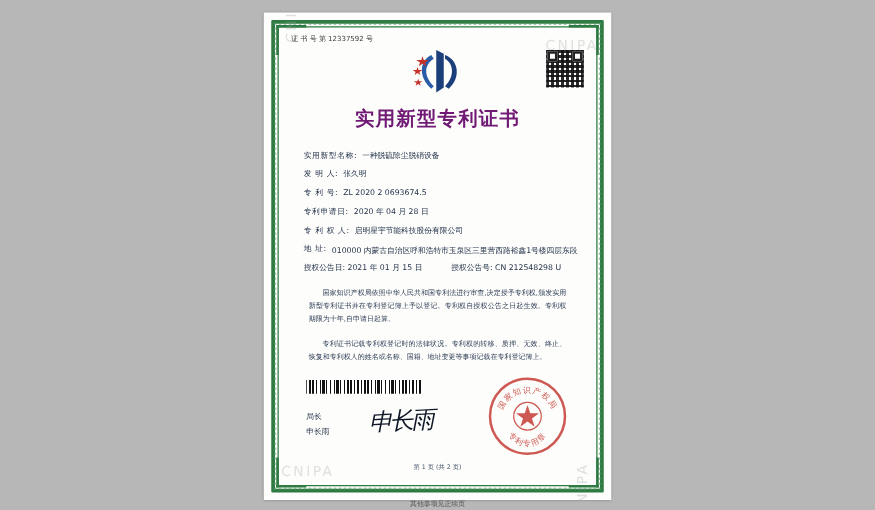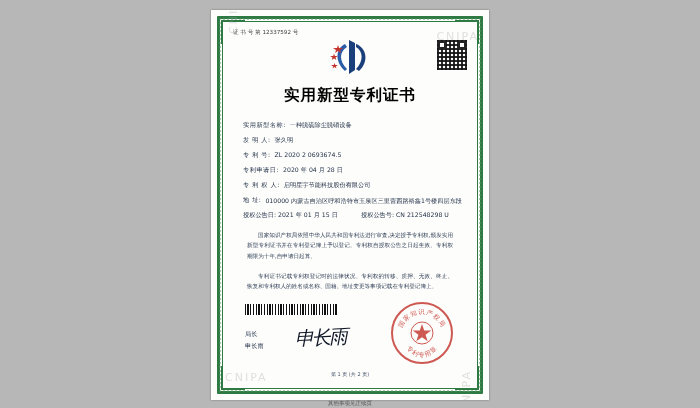--- a/index.html
+++ b/index.html
@@ -118,21 +118,21 @@
     box-sizing: border-box;
   }
   .qr::before { left: 1px; top: 1px; }
   .qr::after  { right: 1px; top: 1px; }
 
   .title {
     text-align: center;
     font-size: 15.5px;
     font-weight: bold;
     letter-spacing: 1px;
-    color: #000000;
+    color: #701a75;
     margin: 2px 0 14px 0;
     font-family: "DejaVu Sans", "Liberation Sans", sans-serif;
   }
   .field {
     display: flex;
     margin: 0 0 6px 10px;
     font-size: 6.2px;
   }
   .field .lbl {
     white-space: nowrap;

